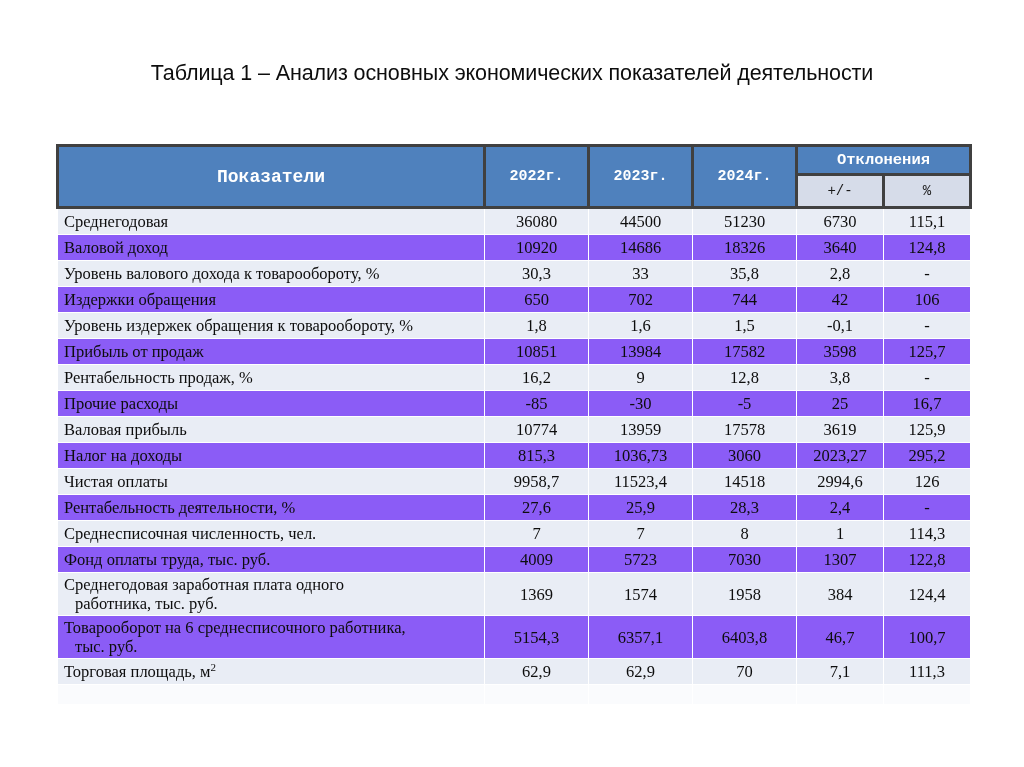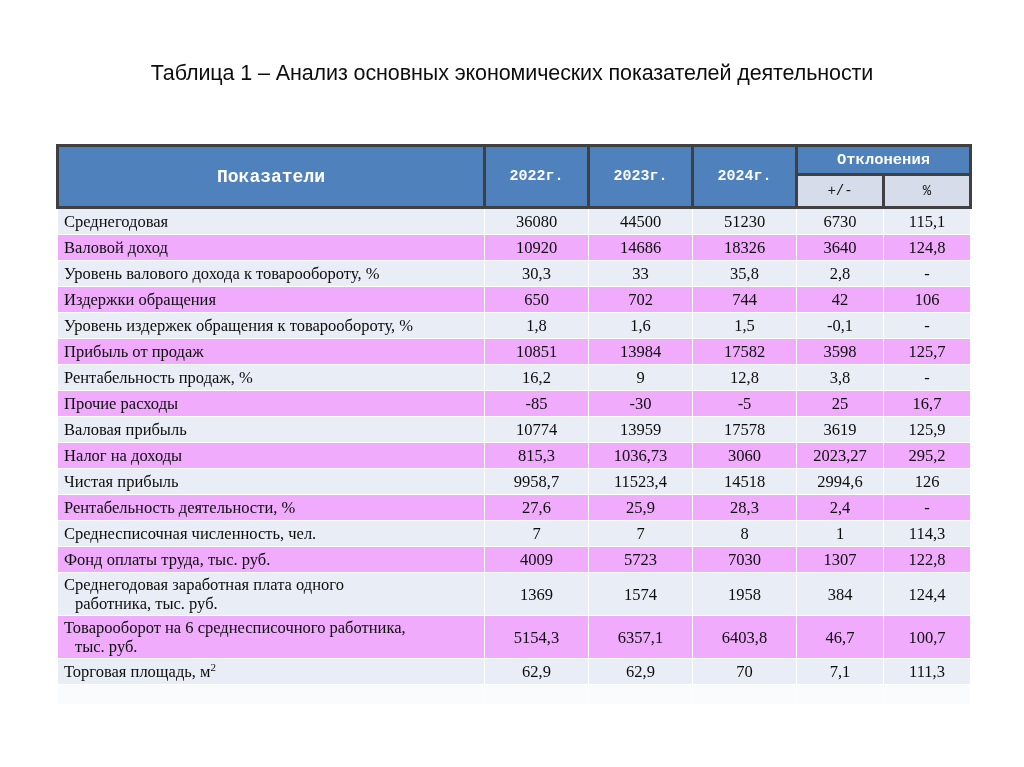--- a/index.html
+++ b/index.html
@@ -104,21 +104,21 @@
   }
   tbody td.lbl {
     text-align: left;
     padding-left: 6px;
   }
   tbody td.num {
     text-align: center;
   }
 
   tbody tr.stripe-light td { background: #e9edf5; }
-  tbody tr.stripe-dark  td { background: #f0abfc; }
+  tbody tr.stripe-dark  td { background: #8b5cf6; }
 
   tbody tr.r-1line td { height: 25px; }
   tbody tr.r-2line td { height: 42px; }
 
   tbody td.lbl .l2 {
     display: block;
     padding-left: 11px;
   }
 
   tbody tr.tail td {
@@ -241,21 +241,21 @@
           </tr>
           <tr class="stripe-dark r-1line">
             <td class="lbl"><span>Налог на доходы</span></td>
             <td class="num">815,3</td>
             <td class="num">1036,73</td>
             <td class="num">3060</td>
             <td class="num">2023,27</td>
             <td class="num">295,2</td>
           </tr>
           <tr class="stripe-light r-1line">
-            <td class="lbl"><span>Чистая прибыль</span></td>
+            <td class="lbl"><span>Чистая оплаты</span></td>
             <td class="num">9958,7</td>
             <td class="num">11523,4</td>
             <td class="num">14518</td>
             <td class="num">2994,6</td>
             <td class="num">126</td>
           </tr>
           <tr class="stripe-dark r-1line">
             <td class="lbl"><span>Рентабельность деятельности, %</span></td>
             <td class="num">27,6</td>
             <td class="num">25,9</td>

